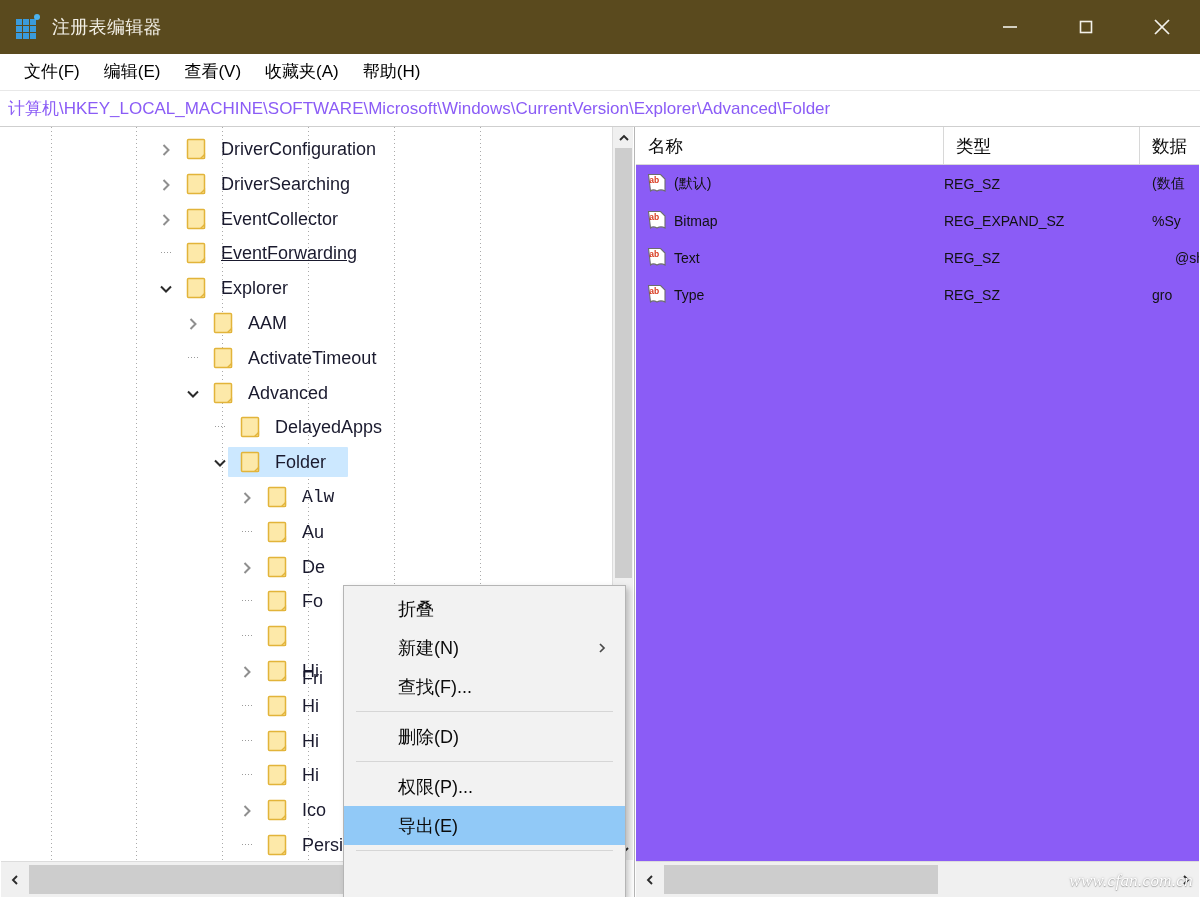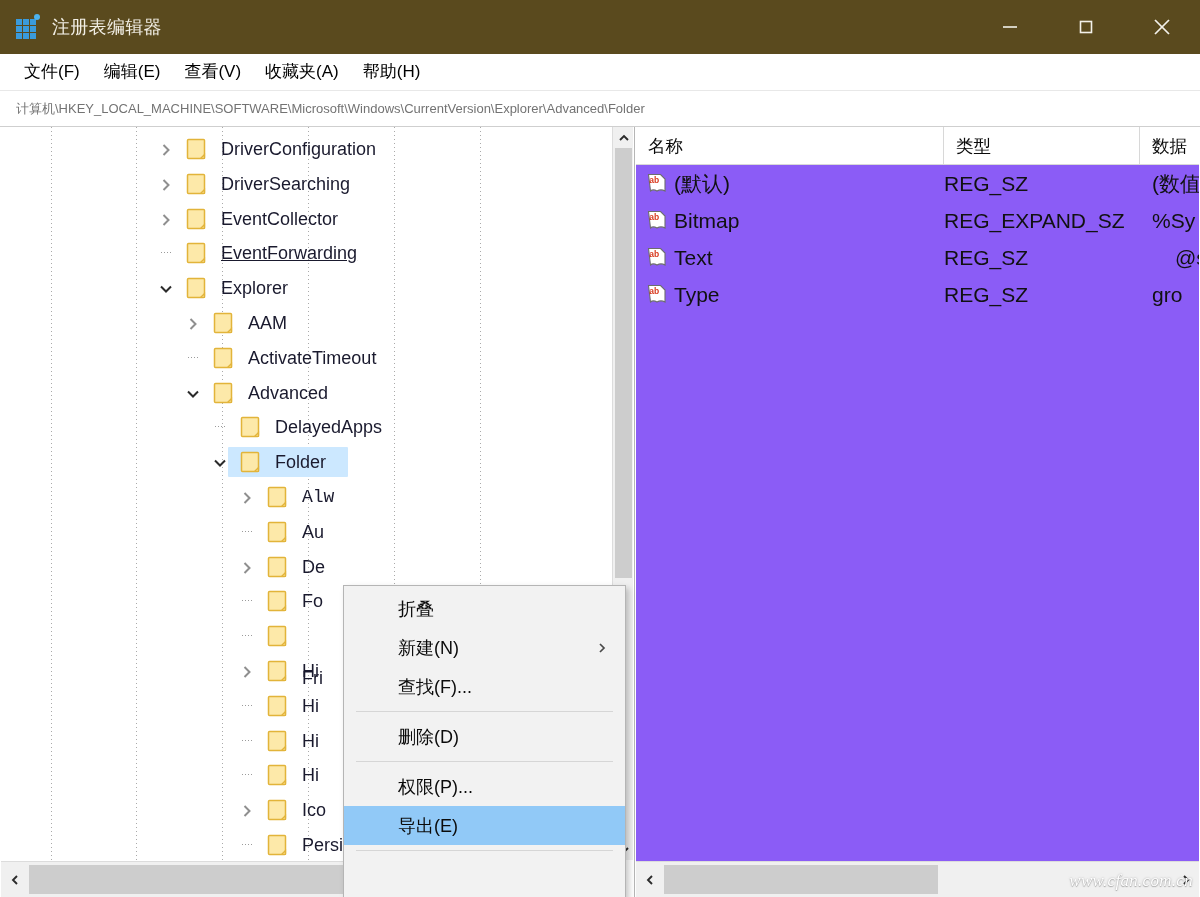--- a/index.html
+++ b/index.html
@@ -83,22 +83,22 @@
   
   .addressbar {
     position: absolute; left: 0; top: 91px;
     width: 1200px; height: 36px;
     background: #ffffff;
     display: flex; align-items: center;
     padding-left: 8px;
     border-bottom: 1px solid #cfcfcf;
   }
   .addressbar .path {
-    font-size: 13px; color: #737373;
-    white-space: nowrap; overflow: hidden; margin-left: 8px;
+    font-size: 17px; color: #8b5cf6;
+    white-space: nowrap; overflow: hidden;
   }
 
   
   .content {
     position: absolute; left: 0; top: 127px;
     width: 1200px; height: 770px;
     background: #ffffff;
   }
 
   
@@ -205,21 +205,21 @@
     padding-left: 12px;
     border-right: 1px solid #d8d8d8;
   }
   .vp-rows { position: absolute; left: 0; top: 38px; width: 563px; }
   .vp-row {
     position: relative; height: 37px; width: 563px;
   }
   .vp-cell {
     position: absolute; top: 0; height: 37px;
     display: flex; align-items: center;
-    font-size: 21px; color: #111111;
+    font-size: 14px; color: #111111;
     white-space: nowrap;
   }
   .ab-ico {
     position: absolute; left: 10px; top: 8px;
     width: 22px; height: 22px;
   }
   .ab-ico svg { display: block; }
 
   .vp-hscroll {
     position: absolute; left: 0; bottom: 0;

